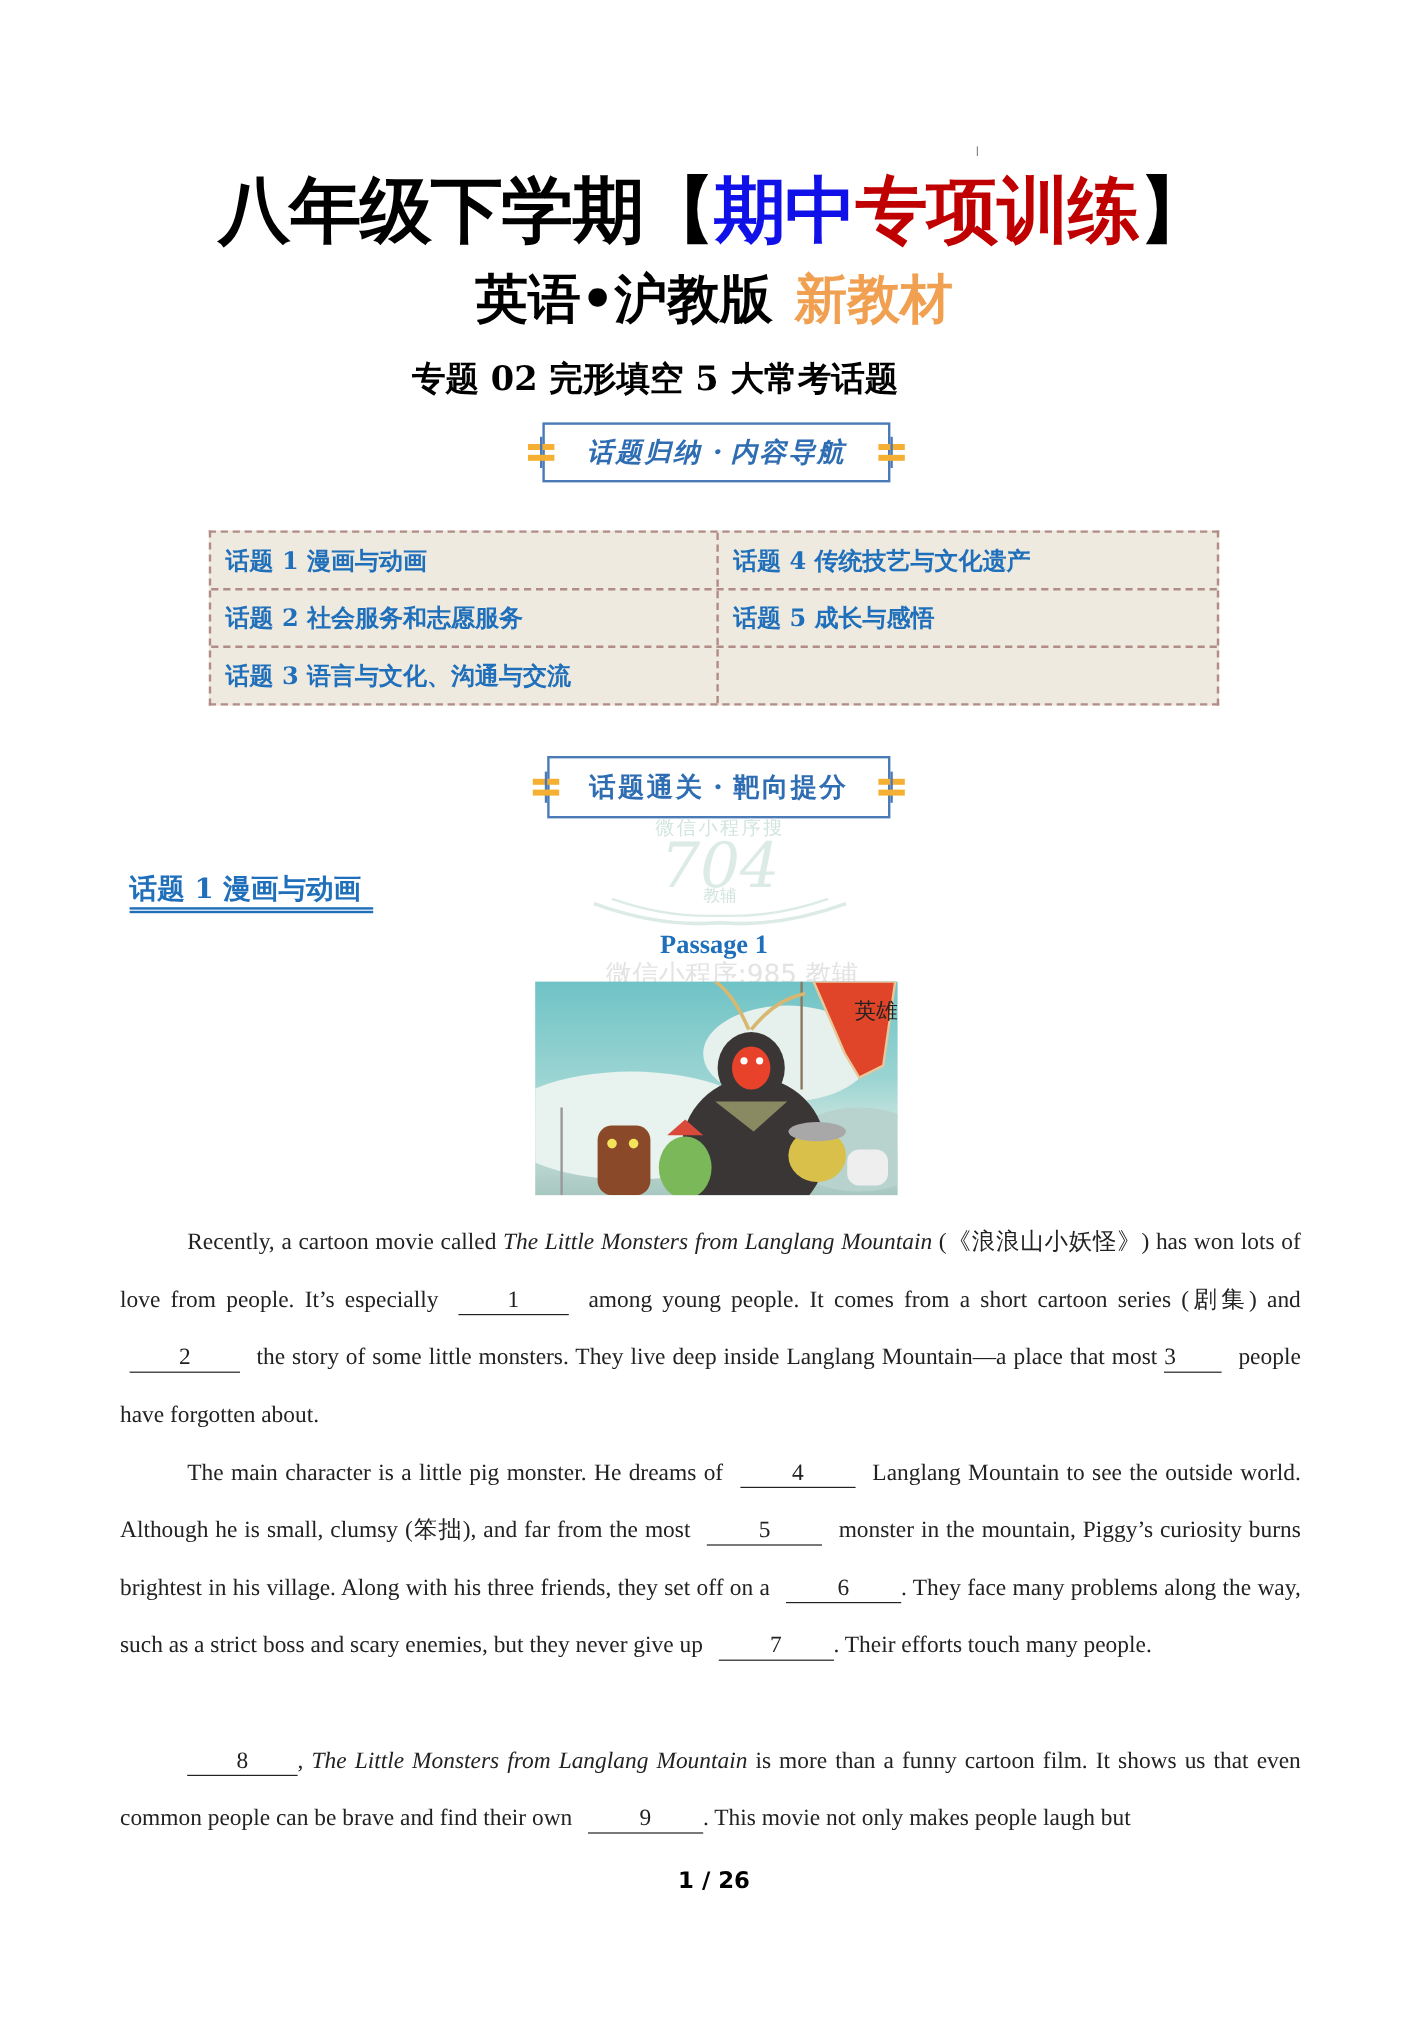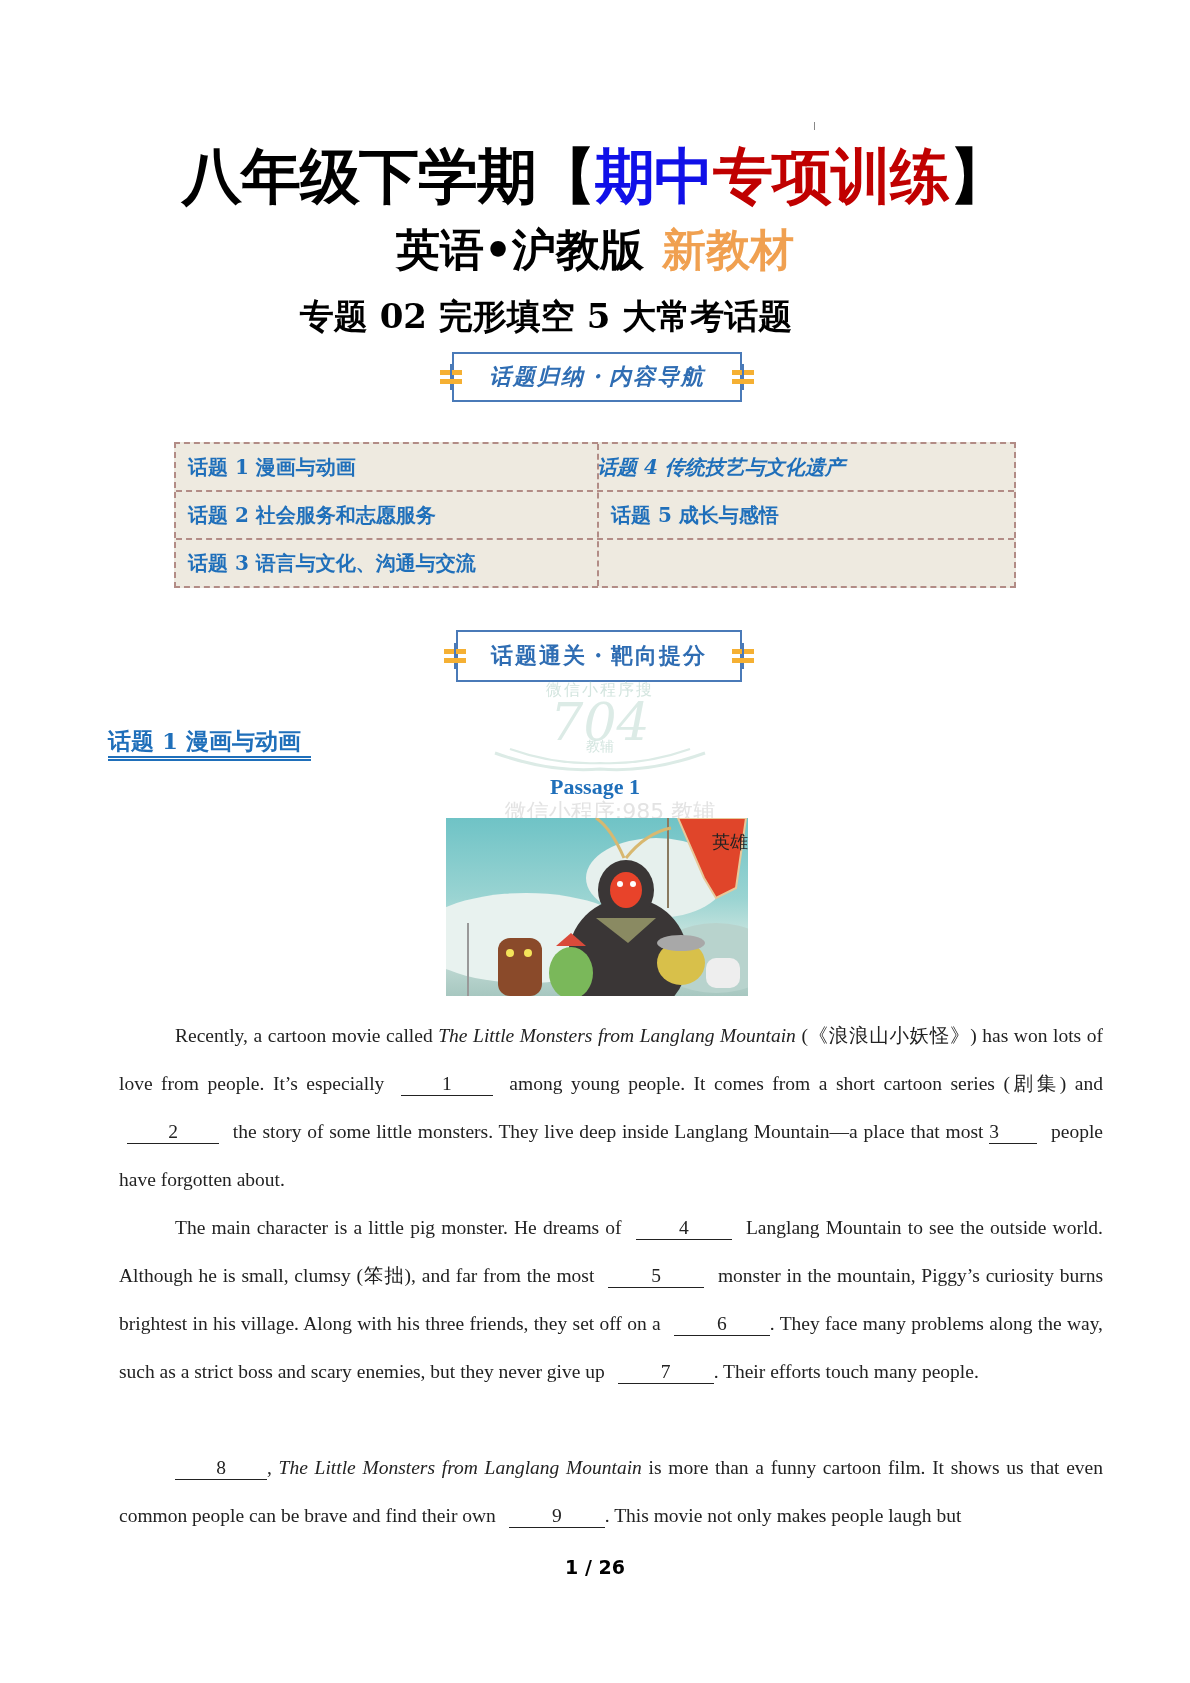--- a/index.html
+++ b/index.html
@@ -5,21 +5,21 @@
   html, body { margin:0; padding:0; background:#ffffff; }
   body { width:1190px; height:1683px; position:relative; overflow:hidden; font-family:"DejaVu Sans", sans-serif; color:#000; }
   .abs { position:absolute; }
   .tick { left:814px; top:122px; width:1px; height:8px; background:#888; }
 
   .title1 { top:140px; left:0; width:1190px; text-align:center; font-size:60px; font-weight:bold; letter-spacing:-1px; line-height:72px; }
   .title1 .blue { color:#1010e8; }
   .title1 .red { color:#c00000; }
   .title2 { top:222px; left:0; width:1190px; text-align:center; font-size:44px; font-weight:bold; line-height:56px; }
   .title2 .orange { color:#f0a050; margin-left:18px; }
-  .title3 { top:294px; left:0; width:1092px; text-align:center; font-size:34px; font-weight:bold; line-height:44px; font-family:"DejaVu Serif", serif; }
+  .title3 { top:294px; left:0; width:1092px; text-align:center; font-size:28px; font-weight:bold; line-height:44px; font-family:"DejaVu Serif", serif; }
 
   .navbox { border:2px solid #4a7ab8; background:#fff; height:50px; box-sizing:border-box; display:flex; align-items:center; justify-content:center; color:#2f6db3; font-weight:bold; font-size:22px; letter-spacing:2px; }
   .bars { position:absolute; width:22px; height:14px; top:50%; margin-top:-7px; }
   .bars:before, .bars:after { content:""; position:absolute; left:0; width:22px; height:5px; background:#f5b033; }
   .bars:before { top:0; } .bars:after { bottom:0; }
   .bars .v { position:absolute; left:10px; top:-6px; width:2px; height:26px; background:#4a7ab8; }
 
   .toc { left:174px; top:442px; width:842px; height:146px; background:#eeeae0; border:2px dashed #b28c86; box-sizing:border-box; }
   .toc-row { position:absolute; left:0; width:100%; height:48px; border-bottom:2px dashed #b28c86; box-sizing:border-box; }
   .toc-row:last-child { border-bottom:none; }
@@ -32,21 +32,21 @@
   .wm-top { left:480px; top:680px; width:240px; font-size:16px; letter-spacing:2px; }
   .wm-985 { left:480px; top:692px; width:240px; font-size:52px; font-style:italic; font-family:"DejaVu Serif", serif; color:#dcebe6; }
   .wm-jf { left:480px; top:738px; width:240px; font-size:14px; }
   .wm-book { left:490px; top:745px; width:220px; height:30px; }
   .wm-bottom { left:490px; top:797px; width:240px; font-size:22px; color:#e3e3e3; }
 
   .passage-title { left:0; top:774px; width:1190px; text-align:center; color:#1f6fba; font-weight:bold; font-size:22px; font-family:"Liberation Serif", serif; }
 
   .illus { left:446px; top:818px; width:302px; height:178px; overflow:hidden; background:linear-gradient(180deg,#6fc3c6 0%,#9ad4d2 45%,#cfe6e0 70%,#a7c7c0 100%); }
 
-  .para { left:119px; width:984px; font-family:"Liberation Serif", serif; font-size:19.5px; line-height:48px; text-align:justify; color:#222; }
+  .para { left:100px; width:984px; font-family:"Liberation Serif", serif; font-size:19.5px; line-height:48px; text-align:justify; color:#222; }
   .para .indent { display:inline-block; width:56px; }
   .blank { display:inline-block; border-bottom:1px solid #222; text-align:center; line-height:22px; margin:0 8px; }
   .para i { font-style:italic; }
 
   .pagenum { left:0; top:1556px; width:1190px; text-align:center; font-weight:bold; font-size:19px; font-family:"DejaVu Sans", sans-serif; }
 </style>
 </head>
 <body>
 
 <div class="abs tick"></div>
@@ -68,21 +68,21 @@
     </span>
   <span class="bars" style="right:-12px;">
       <span class="v"></span>
     </span>
 </div>
 
 <div class="abs toc">
   <div class="toc-col-divider"></div>
   <div class="toc-row" style="top:0;">
     <div class="toc-cell" style="left:0;">话题 1 漫画与动画</div>
-    <div class="toc-cell" style="left:409px;font-style:italic;">话题 4  传统技艺与文化遗产</div>
+    <div class="toc-cell" style="left:423px;">话题 4  传统技艺与文化遗产</div>
   </div>
   <div class="toc-row" style="top:48px;">
     <div class="toc-cell" style="left:0;">话题 2  社会服务和志愿服务</div>
     <div class="toc-cell" style="left:423px;">话题 5  成长与感悟</div>
   </div>
   <div class="toc-row" style="top:96px;">
     <div class="toc-cell" style="left:0;">话题 3  语言与文化、沟通与交流</div>
     <div class="toc-cell" style="left:423px;"></div>
   </div>
 </div>

